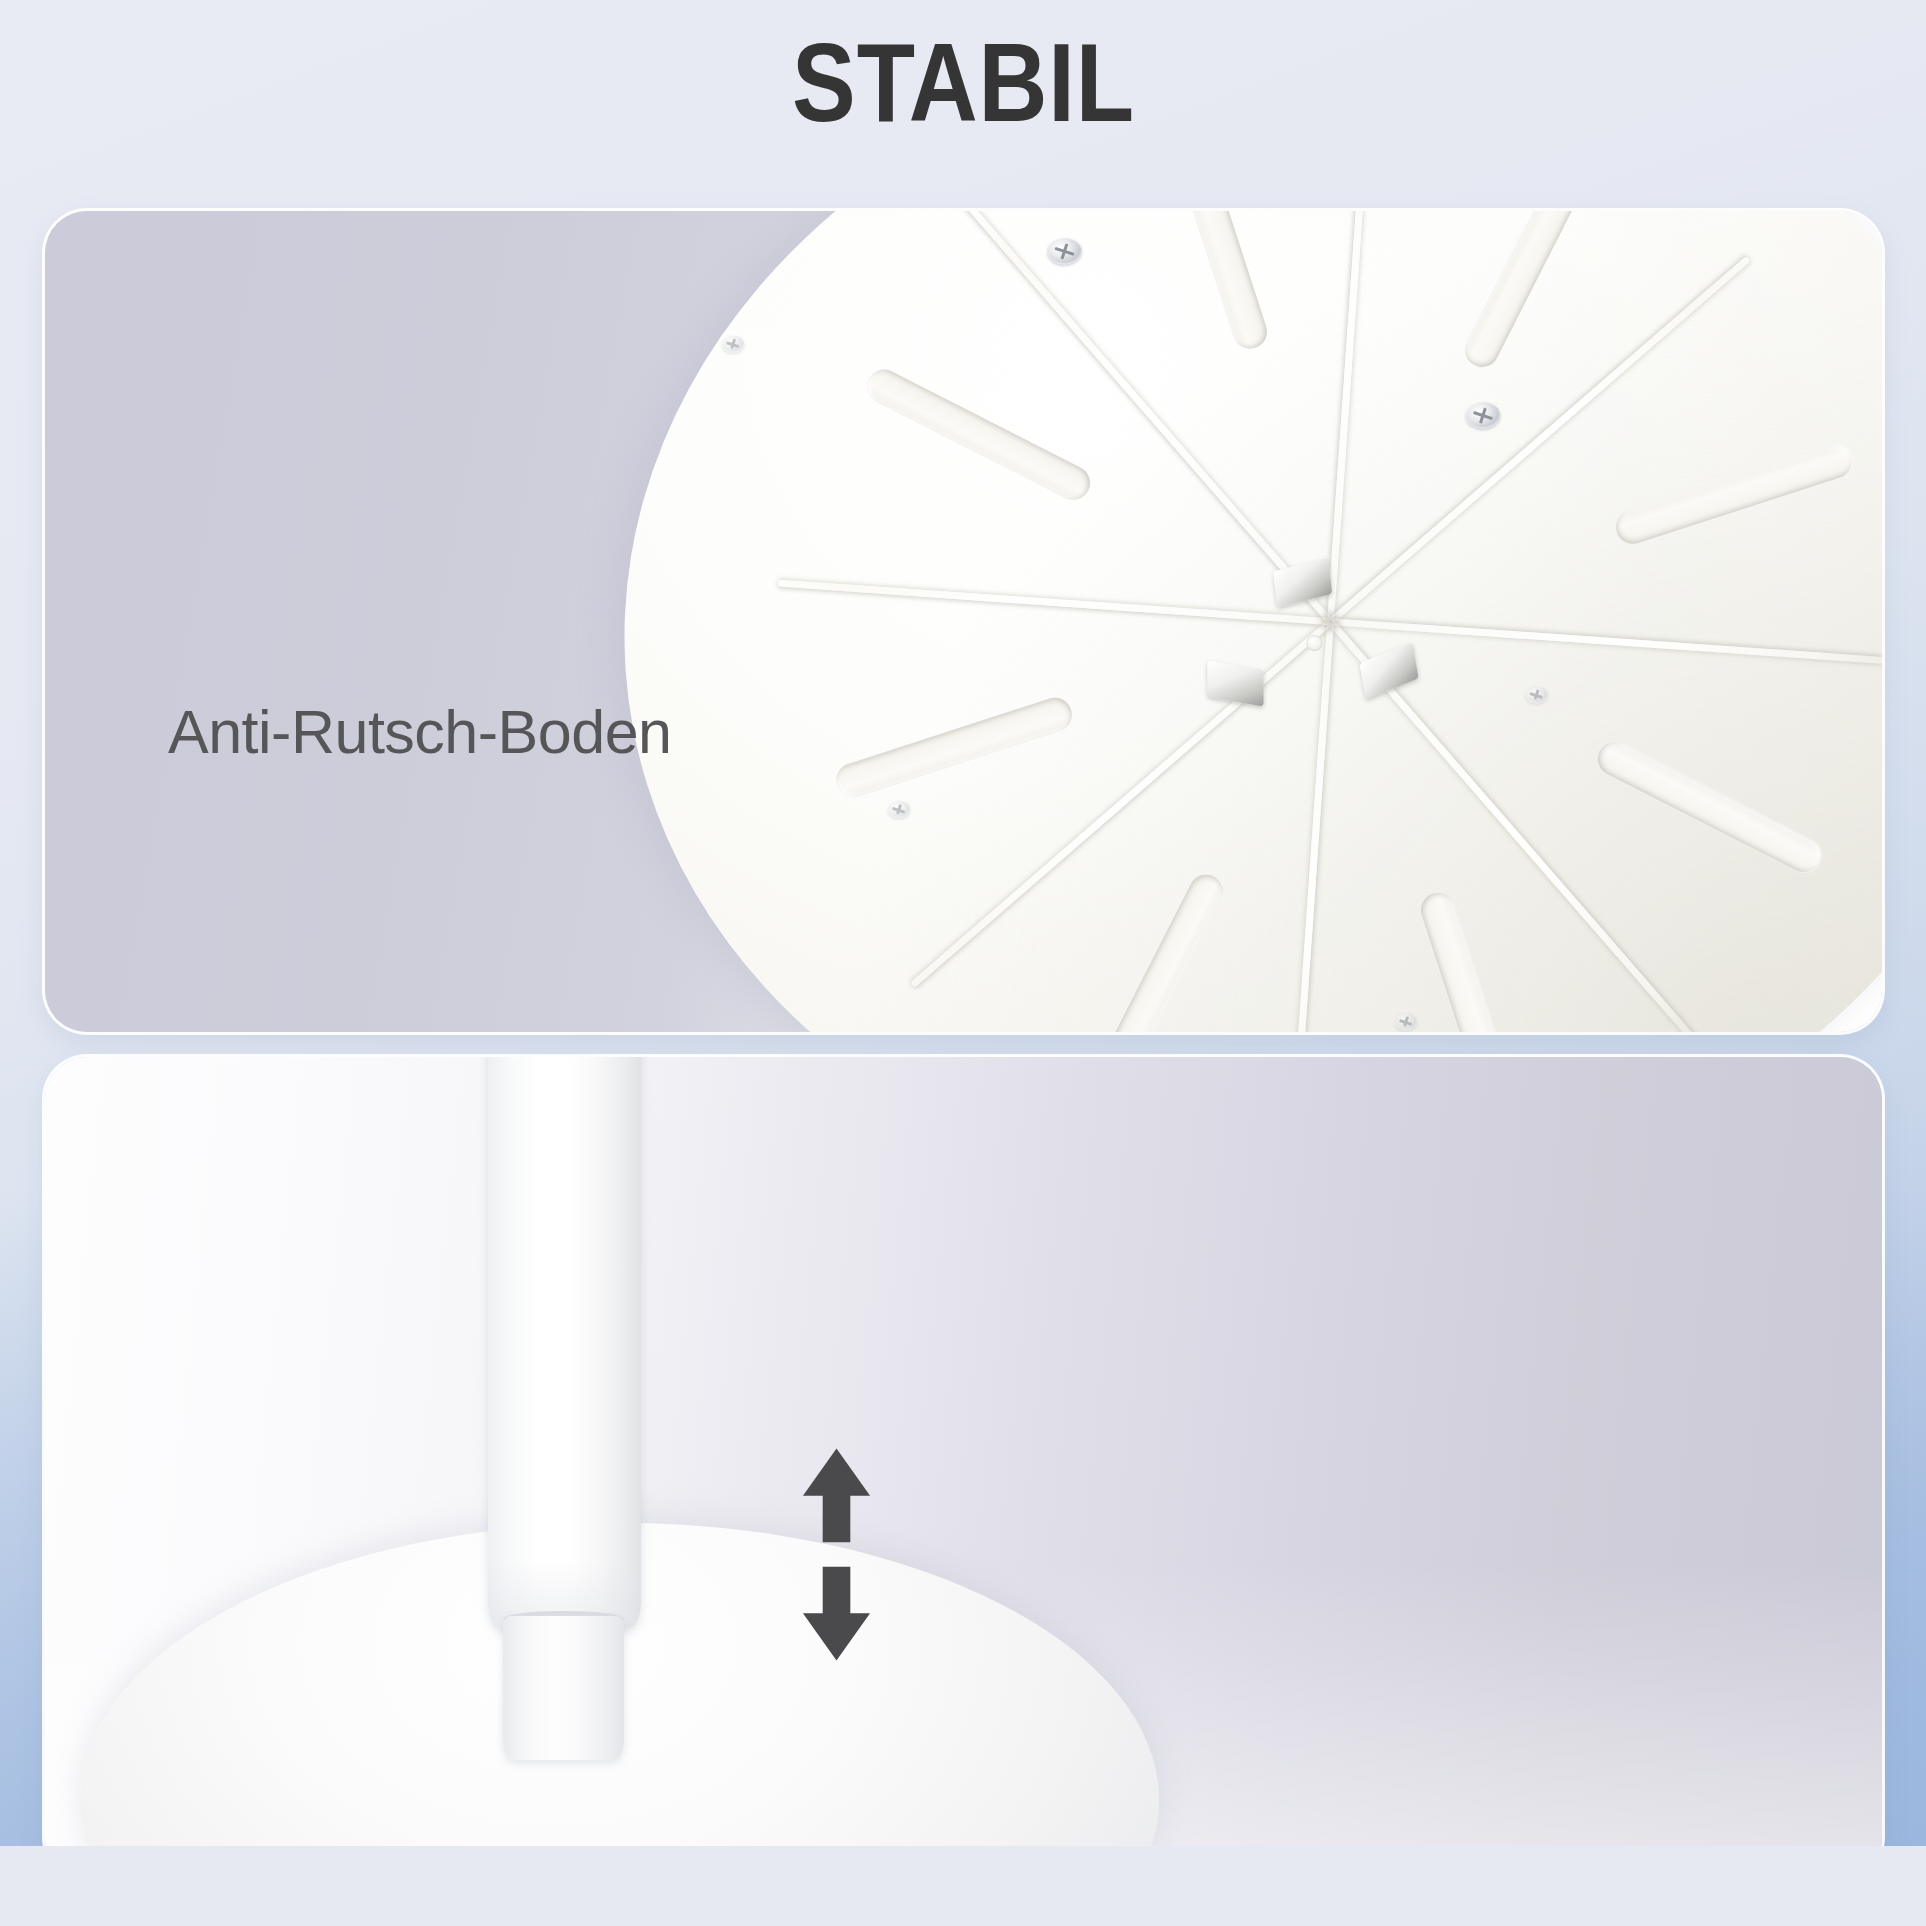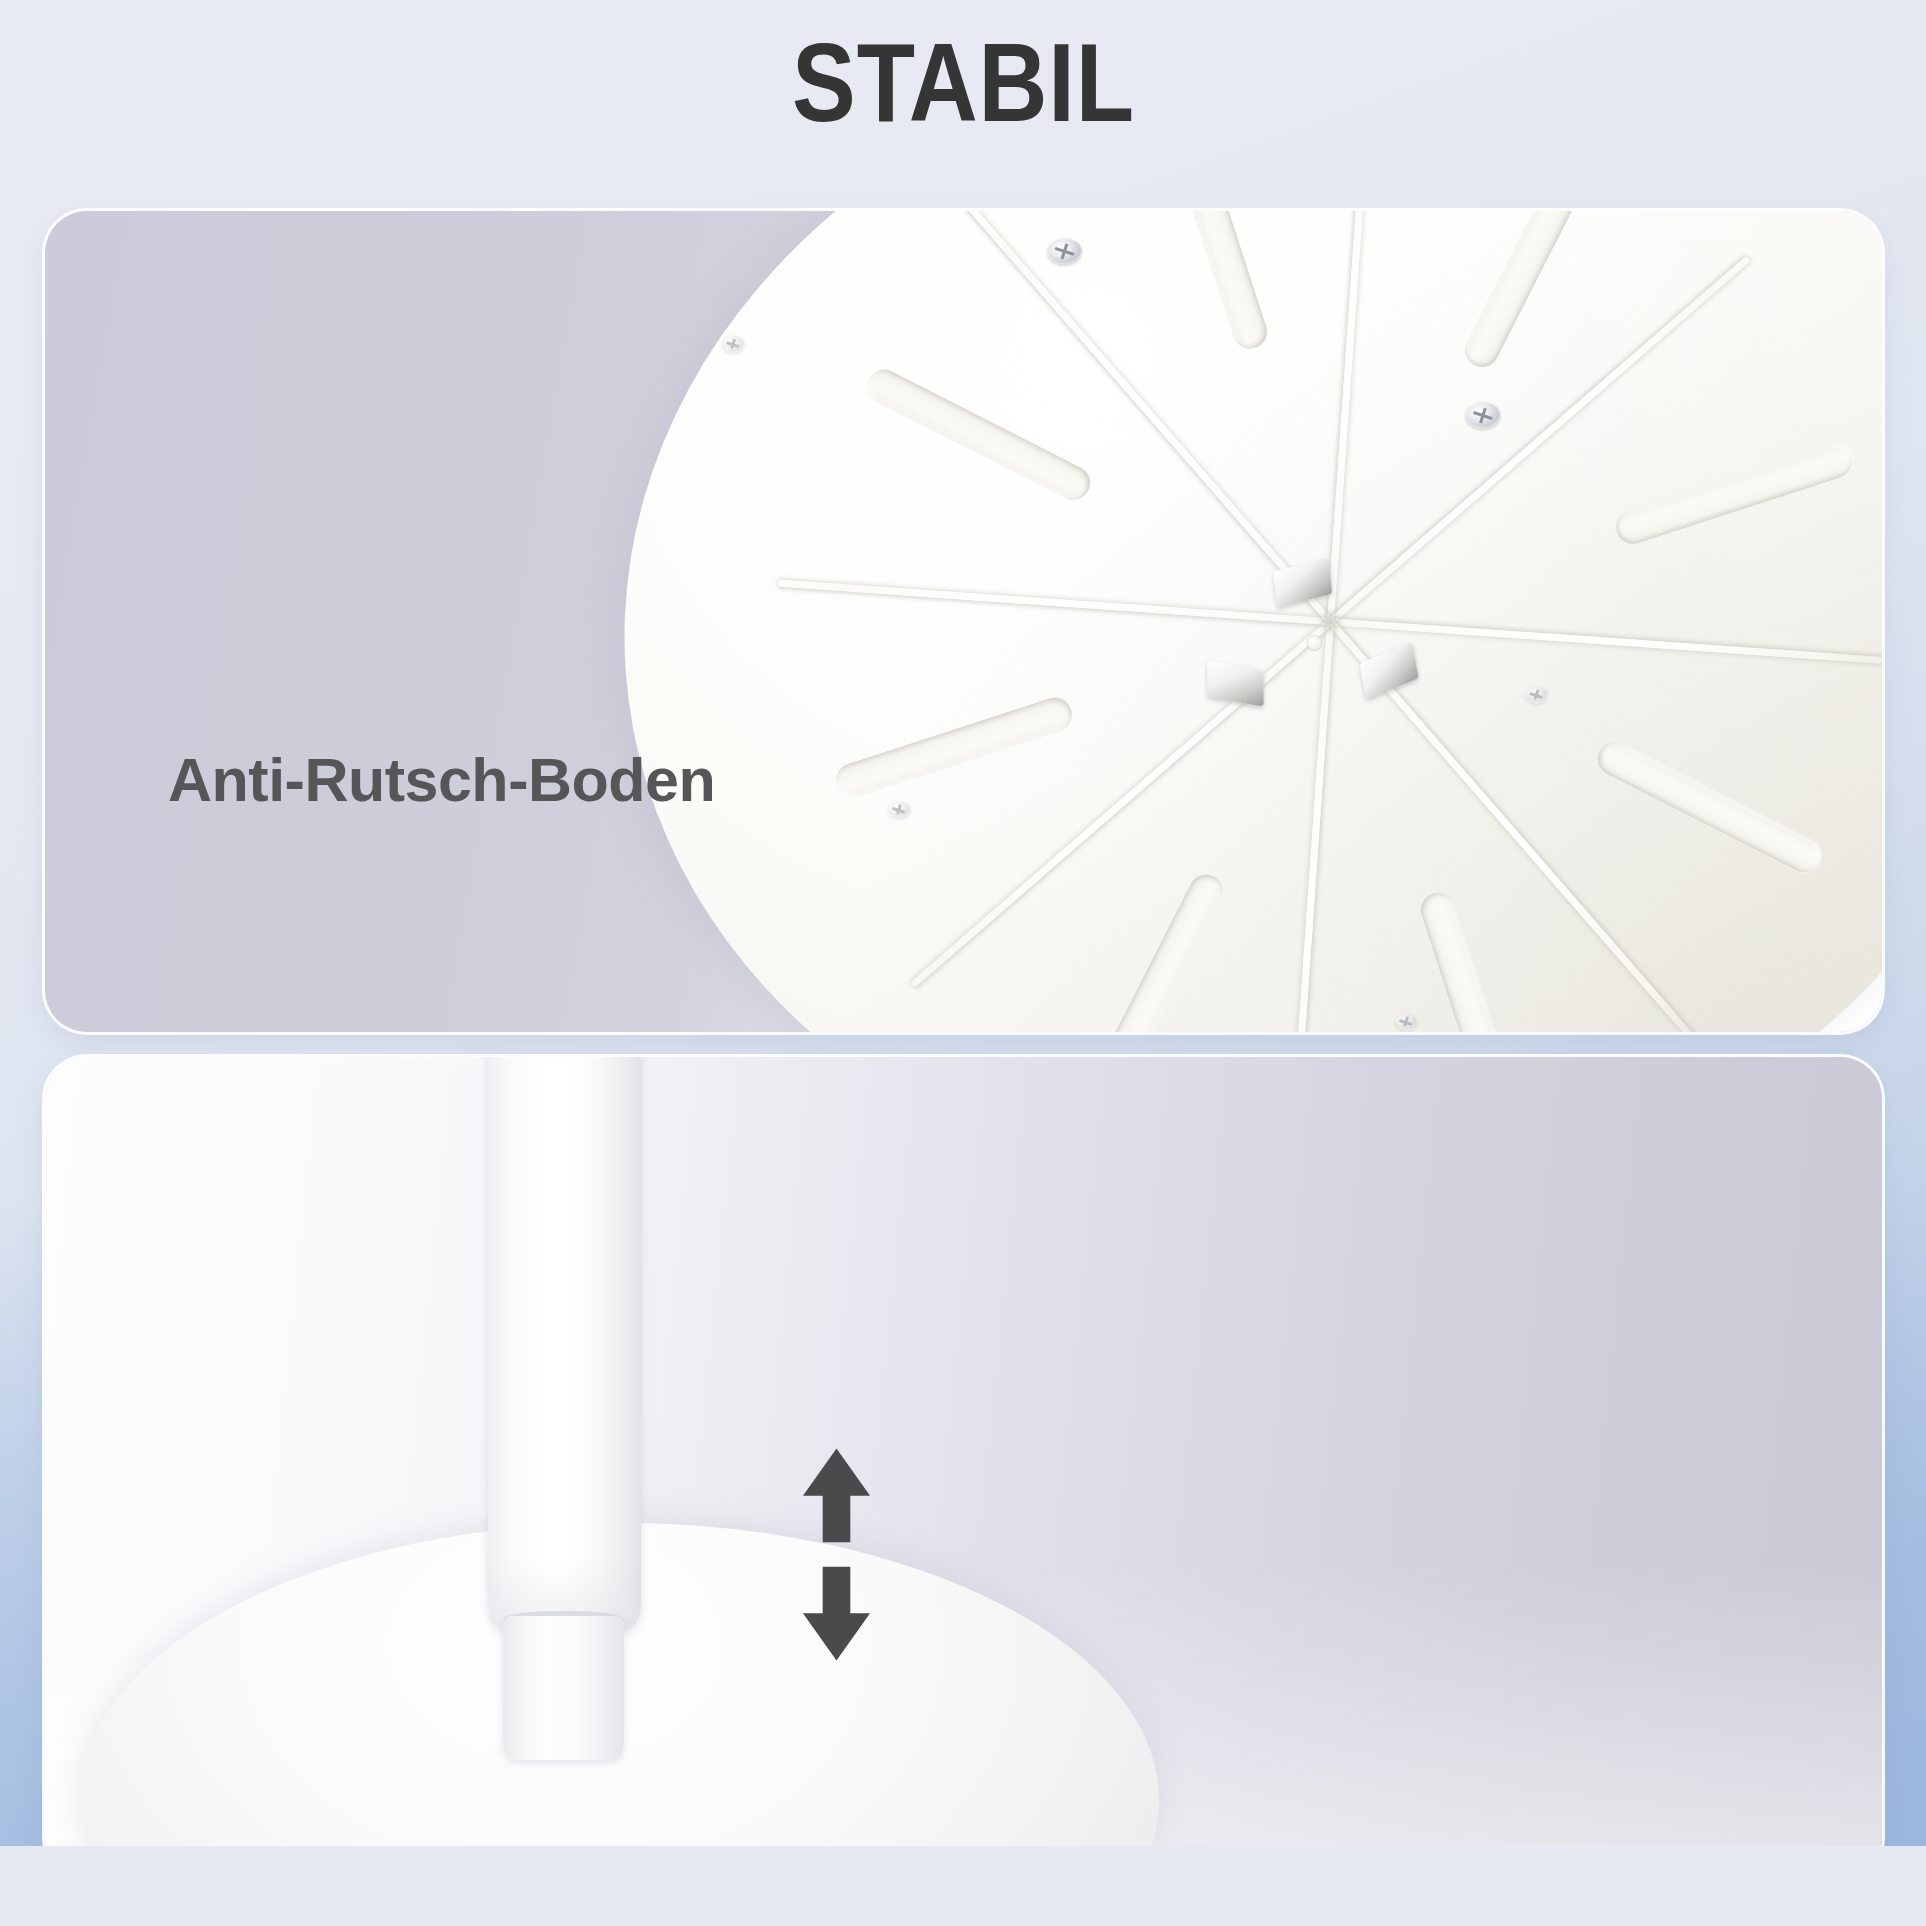--- a/index.html
+++ b/index.html
@@ -265,27 +265,26 @@
     width: 75px;
     height: 213px;
     z-index: 3;
   }
 
   
   .panel-label {
     position: absolute;
     font-size: 61px;
     line-height: 1.1;
-    font-weight: 700;
+    font-weight: 400;
     color: #565659;
     letter-spacing: -0.5px;
     white-space: nowrap;
     z-index: 4;
     font-family: "Liberation Sans", sans-serif;
-    margin-top: 48px;
   }
   #label-anti-slip {
     left: 123px;
     top: 488px;
   }
 </style>
 </head>
 <body>
 
 <div class="stage">

